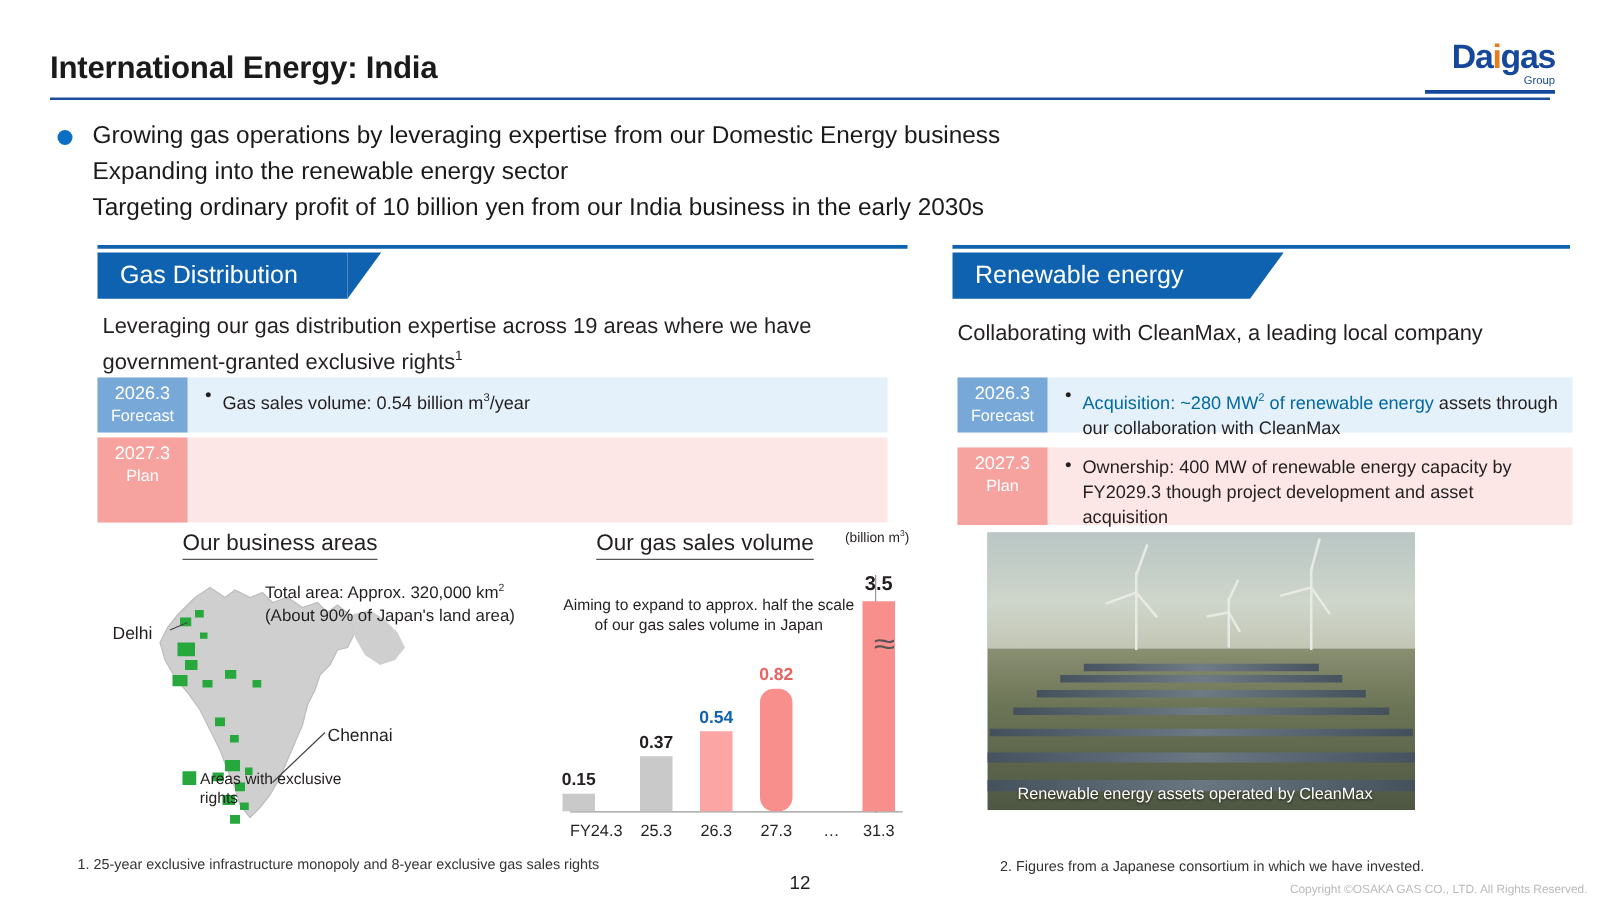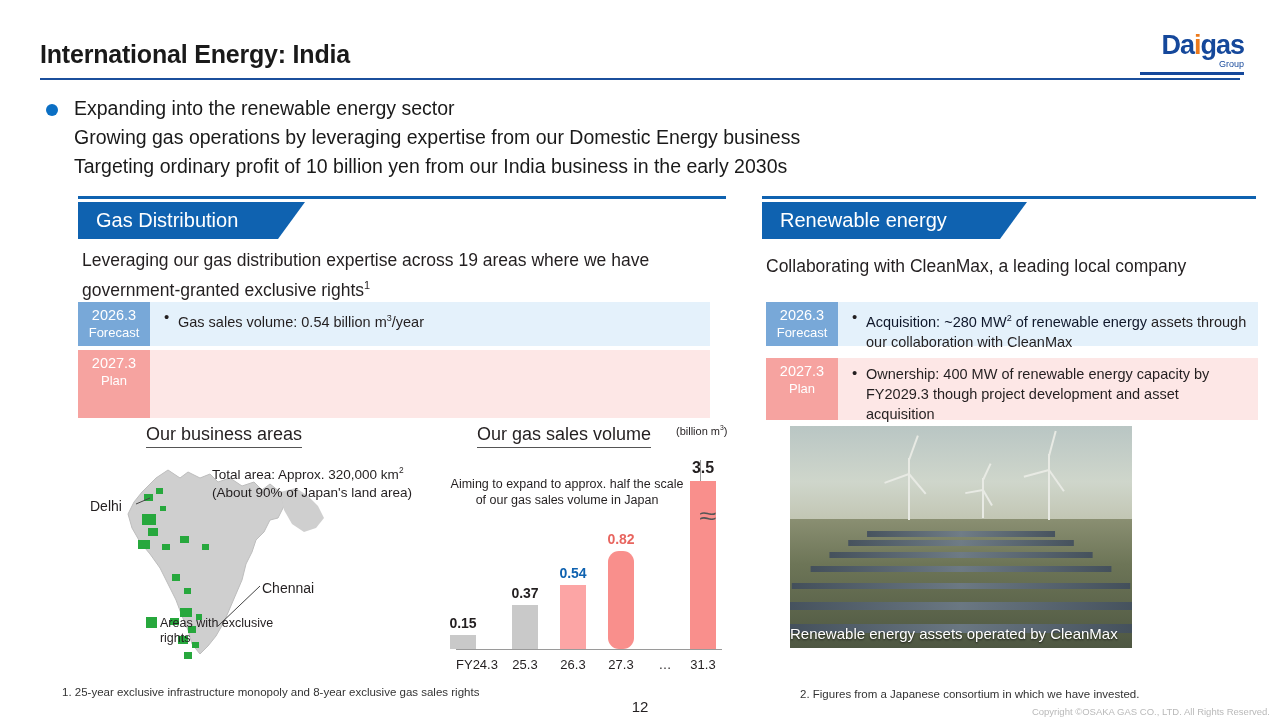--- a/index.html
+++ b/index.html
@@ -71,21 +71,21 @@
     padding-top:5px; line-height:17px; flex:0 0 72px;
   }
   .fy-tag small { display:block; font-size:13px; }
   .fy-fore { background:#78a8d8; }
   .fy-plan { background:#f6a3a0; }
   .fy-body { flex:1; font-size:14.5px; line-height:20px; padding:6px 8px 6px 12px; }
   .fy-body .bu { position:relative; padding-left:16px; }
   .fy-body .bu:before { content:"\2022"; position:absolute; left:2px; top:-1px; font-size:15px; }
   .bg-blue { background:#e4f1fb; }
   .bg-pink { background:#fde7e6; }
-  .blue-txt { color:#0f172a; }
+  .blue-txt { color:#0369a1; }
 
   .row-l1 { left:78px; top:302px; width:632px; height:44px; }
   .row-l2 { left:78px; top:350px; width:632px; height:68px; }
   .row-r1 { left:766px; top:302px; width:492px; height:44px; }
   .row-r2 { left:766px; top:358px; width:492px; height:62px; }
 
   
   .h-areas  { position:absolute; left:146px; top:424px; font-size:18px;
               border-bottom:1px solid #555; padding-bottom:2px; }
   .h-volume { position:absolute; left:477px; top:424px; font-size:18px;
@@ -118,21 +118,21 @@
   .sky { position:absolute; inset:0 0 58% 0;
          background:linear-gradient(#b9c6c4,#cfd6cb 60%,#c2c6b4); }
   .ground { position:absolute; top:42%; left:0; right:0; bottom:0;
             background:linear-gradient(#8a8f72,#6d7557 35%,#4e5742); }
   .panels-rows { position:absolute; top:46%; left:-5%; right:-5%; bottom:0; }
   .prow { position:absolute; left:0; right:0; height:6px;
           background:linear-gradient(90deg,#3d4a5c,#6d7b8c 50%,#3d4a5c); opacity:.85; }
   .turbine { position:absolute; width:2px; background:#e8eae4; }
   .blade { position:absolute; width:2px; height:26px; background:#e8eae4;
            transform-origin:bottom center; }
-  .photo-cap { position:absolute; left:0; bottom:6px; color:#fff; font-size:15px;
+  .photo-cap { position:absolute; left:24px; bottom:6px; color:#fff; font-size:13px;
                text-shadow:0 1px 2px rgba(0,0,0,.7); }
 
   
   .fn1 { position:absolute; left:62px; top:686px; font-size:11.5px; color:#333; }
   .fn2 { position:absolute; left:800px; top:688px; font-size:11.5px; color:#333; }
   .pageno { position:absolute; left:0; right:0; top:698px; text-align:center; font-size:15px; }
   .copy { position:absolute; right:10px; bottom:3px; font-size:9.5px; color:#b9b9b9; }
   sup { font-size:.62em; vertical-align:super; }
 </style>
 </head>
@@ -142,22 +142,22 @@
 <div class="header-rule"></div>
 <div class="logo">
   <div class="logo-main">Da<span class="flame">i</span>gas</div>
   <div class="logo-sub">Group</div>
   <div class="logo-bar"></div>
 </div>
 
 <div class="lead">
   <div class="lead-dot"></div>
   <div class="lead-lines">
+    <div>Growing gas operations by leveraging expertise from our Domestic Energy business</div>
     <div>Expanding into the renewable energy sector</div>
-    <div>Growing gas operations by leveraging expertise from our Domestic Energy business</div>
     <div>Targeting ordinary profit of 10 billion yen from our India business in the early 2030s</div>
   </div>
 </div>
 
 <div class="panel-rule rule-left"></div>
 <div class="panel-head sect-left">Gas Distribution</div>
 
 <div class="sub-left">
   <span>Leveraging our gas distribution expertise across 19 areas where we have government-granted exclusive rights</span><sup>1</sup>
 </div>

